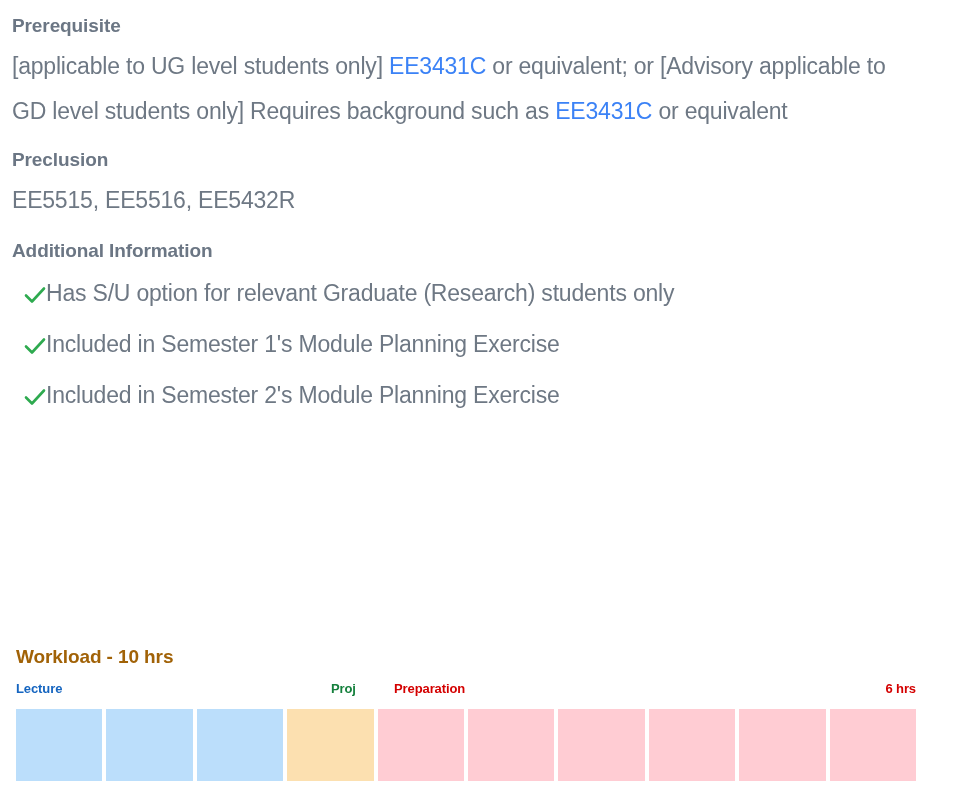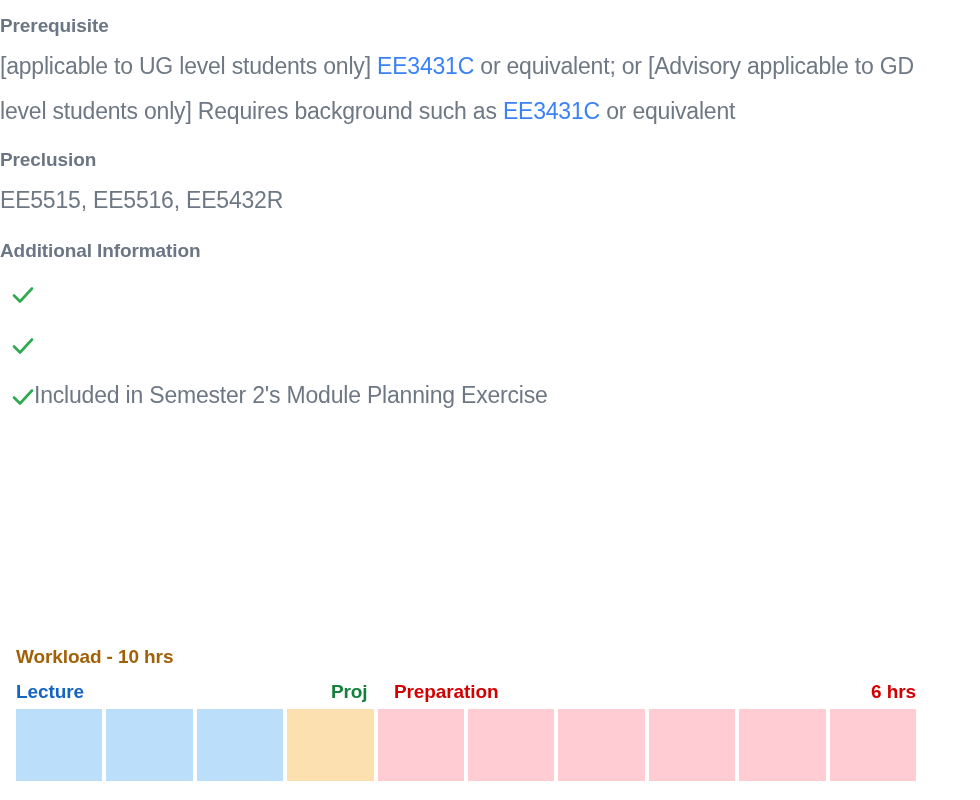--- a/index.html
+++ b/index.html
@@ -12,21 +12,21 @@
     height: 800px;
     font-family: "Liberation Sans", sans-serif;
     color: #6b7684;
     overflow: hidden;
   }
   .page {
     position: relative;
     width: 932px;
     height: 800px;
     box-sizing: border-box;
-    padding: 14px 16px 0 0;
+    padding: 14px 16px 0 12px;
   }
 
   .section-heading {
     font-size: 19px;
     font-weight: bold;
     color: #6b7684;
     letter-spacing: -0.1px;
     margin: 0 0 6px 0;
     line-height: 1.25;
   }
@@ -85,21 +85,21 @@
   .workload-heading {
     font-size: 19px;
     font-weight: bold;
     color: #a16207;
     letter-spacing: -0.1px;
     margin: 0 0 13px 0;
   }
   .workload-labels {
     position: relative;
     height: 26px;
-    font-size: 19px;
+    font-size: 13px;
     font-weight: bold;
     letter-spacing: -0.1px;
   }
   .wl-label {
     position: absolute;
     top: 0;
     white-space: nowrap;
   }
   .wl-label-lecture { color: #1565c0; }
   .wl-label-proj    { color: #15803d; margin-left: 20px; }
@@ -133,24 +133,24 @@
   <div class="block-preclusion">
     <div class="section-heading">Preclusion</div>
     <div class="body-text">EE5515, EE5516, EE5432R</div>
   </div>
 
   <div class="block-addinfo">
     <div class="section-heading">Additional Information</div>
     <ul class="addinfo-list">
       <li class="addinfo-item"><span class="check-icon"><svg width="22" height="18" viewBox="0 0 22 18" aria-hidden="true">
               <path d="M2 9.5 L8 15.5 L20 2.5" fill="none" stroke="#2eaa4f" stroke-width="2.6" stroke-linecap="round" stroke-linejoin="round"></path>
-            </svg></span></li>
+            </svg></span><span>Has S/U option for relevant Graduate (Research) students only</span></li>
       <li class="addinfo-item"><span class="check-icon"><svg width="22" height="18" viewBox="0 0 22 18" aria-hidden="true">
               <path d="M2 9.5 L8 15.5 L20 2.5" fill="none" stroke="#2eaa4f" stroke-width="2.6" stroke-linecap="round" stroke-linejoin="round"></path>
-            </svg></span></li>
+            </svg></span><span>Included in Semester 1's Module Planning Exercise</span></li>
       <li class="addinfo-item"><span class="check-icon"><svg width="22" height="18" viewBox="0 0 22 18" aria-hidden="true">
               <path d="M2 9.5 L8 15.5 L20 2.5" fill="none" stroke="#2eaa4f" stroke-width="2.6" stroke-linecap="round" stroke-linejoin="round"></path>
             </svg></span><span>Included in Semester 2's Module Planning Exercise</span></li>
     </ul>
   </div>
 
   <div class="workload-section">
     <div class="workload-heading">Workload - 10 hrs</div>
 
     <div class="workload-labels">

